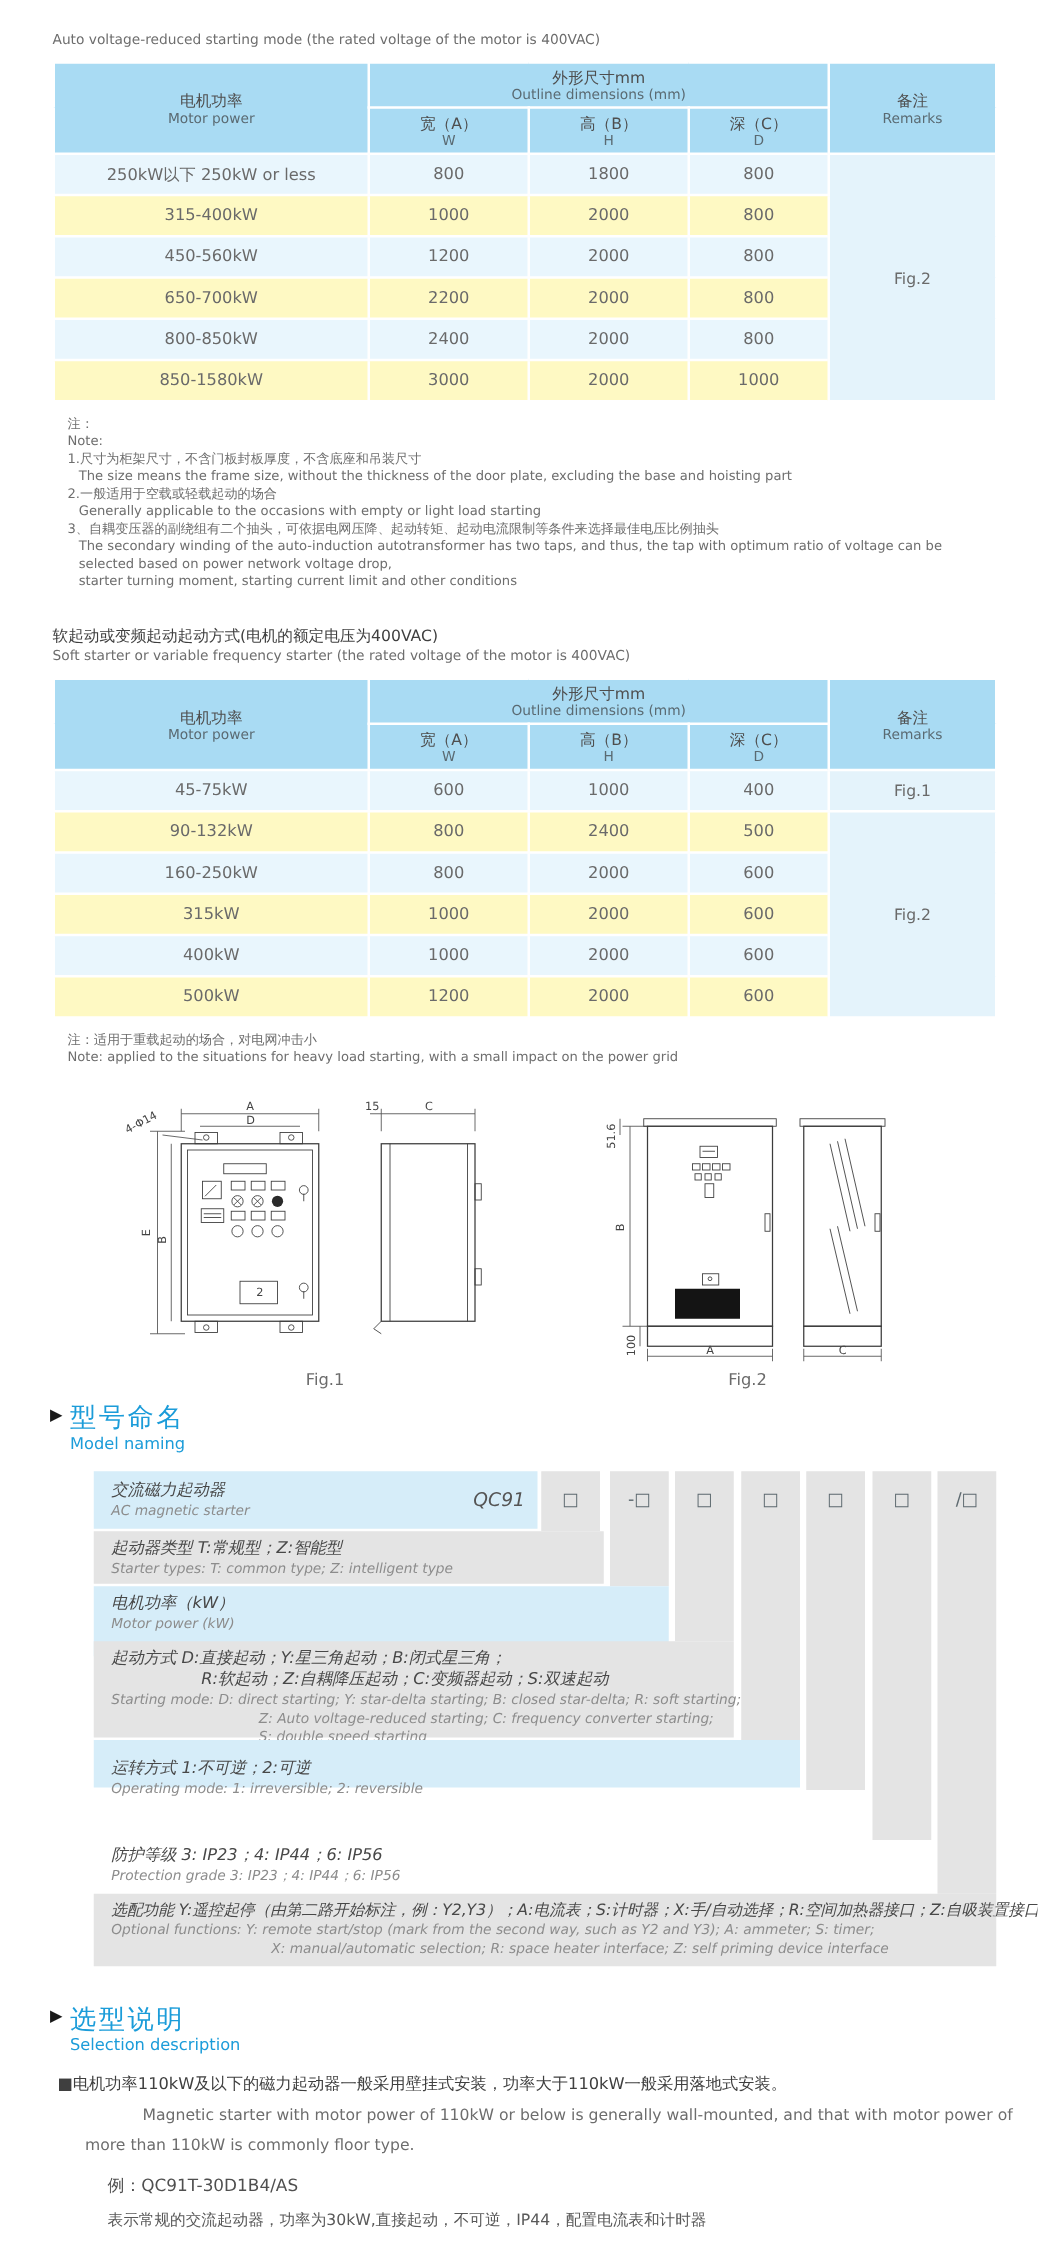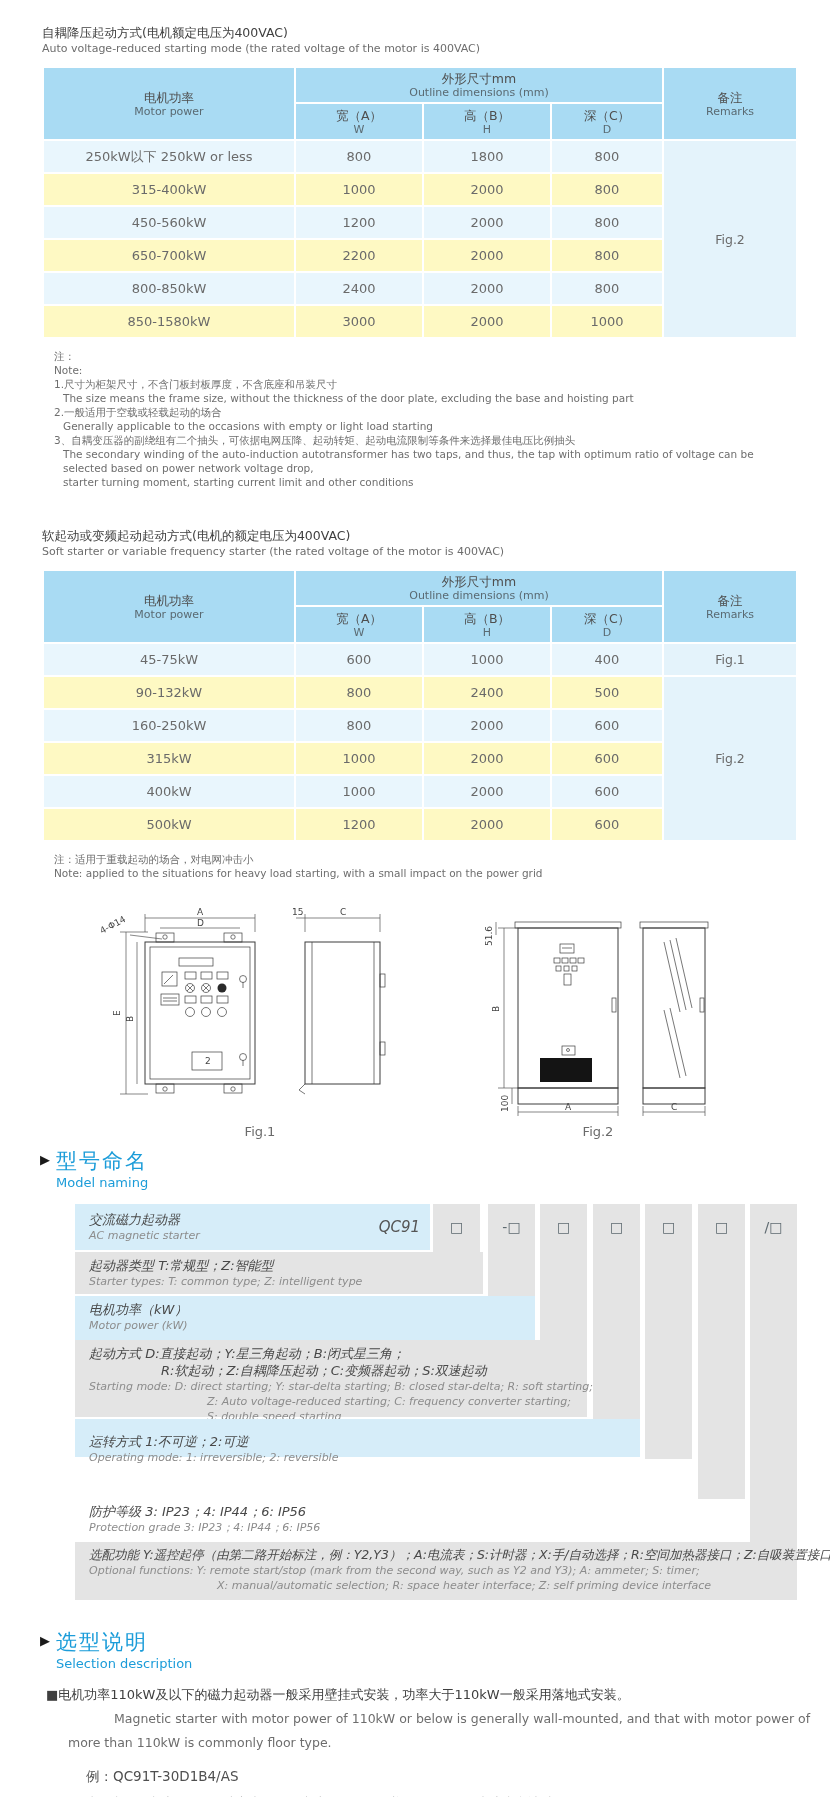--- a/index.html
+++ b/index.html
@@ -83,21 +83,20 @@
   .sel-ex { font-size:13.5px; color:#4f4f4f; margin:10px 0 0 44px; line-height:22px; }
   .sel-ex-cn { font-size:12.5px; color:#595959; margin:6px 0 0 44px; line-height:20px; }
 </style>
 </head>
 <body>
 
 <div class="page">
 <div class="content">
 
   <div>
-    <div class="sec-title-cn">自耦降压起动方式(电机额定电压为400VAC)</div>
     <div class="sec-title-en">Auto voltage-reduced starting mode (the rated voltage of the motor is 400VAC)</div>
   </div>
 
   <table class="dim">
     <colgroup>
           <col style="width:252px">
           <col style="width:128px">
           <col style="width:128px">
           <col style="width:112px">
           <col style="width:134px">
@@ -178,21 +177,21 @@
     <div class="note-line">Note:</div>
     <div class="note-line">1.尺寸为柜架尺寸，不含门板封板厚度，不含底座和吊装尺寸</div>
     <div class="note-line ind">The size means the frame size, without the thickness of the door plate, excluding the base and hoisting part</div>
     <div class="note-line">2.一般适用于空载或轻载起动的场合</div>
     <div class="note-line ind">Generally applicable to the occasions with empty or light load starting</div>
     <div class="note-line">3、自耦变压器的副绕组有二个抽头，可依据电网压降、起动转矩、起动电流限制等条件来选择最佳电压比例抽头</div>
     <div class="note-line ind">The secondary winding of the auto-induction autotransformer has two taps, and thus, the tap with optimum ratio of voltage can be selected based on power network voltage drop,</div>
     <div class="note-line ind">starter turning moment, starting current limit and other conditions</div>
   </div>
 
-  <div style="margin-top:38px">
+  <div style="margin-top:28px">
     <div class="sec-title-cn">软起动或变频起动起动方式(电机的额定电压为400VAC)</div>
     <div class="sec-title-en">Soft starter or variable frequency starter (the rated voltage of the motor is 400VAC)</div>
   </div>
 
   <table class="dim">
     <colgroup>
           <col style="width:252px">
           <col style="width:128px">
           <col style="width:128px">
           <col style="width:112px">

